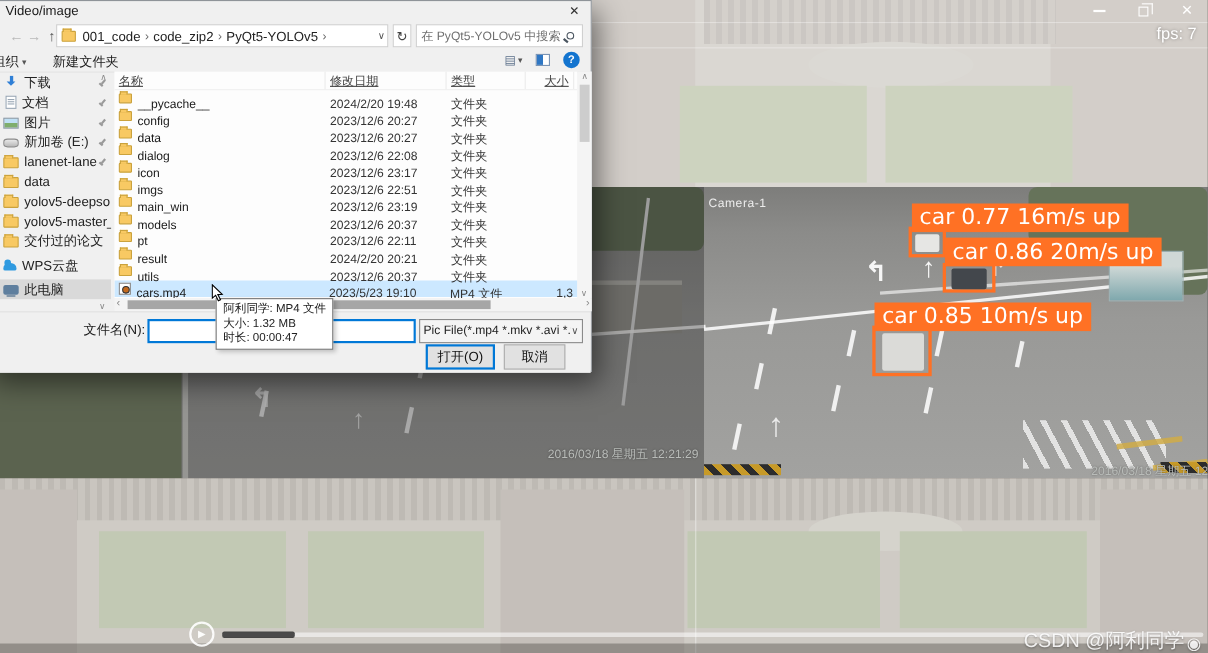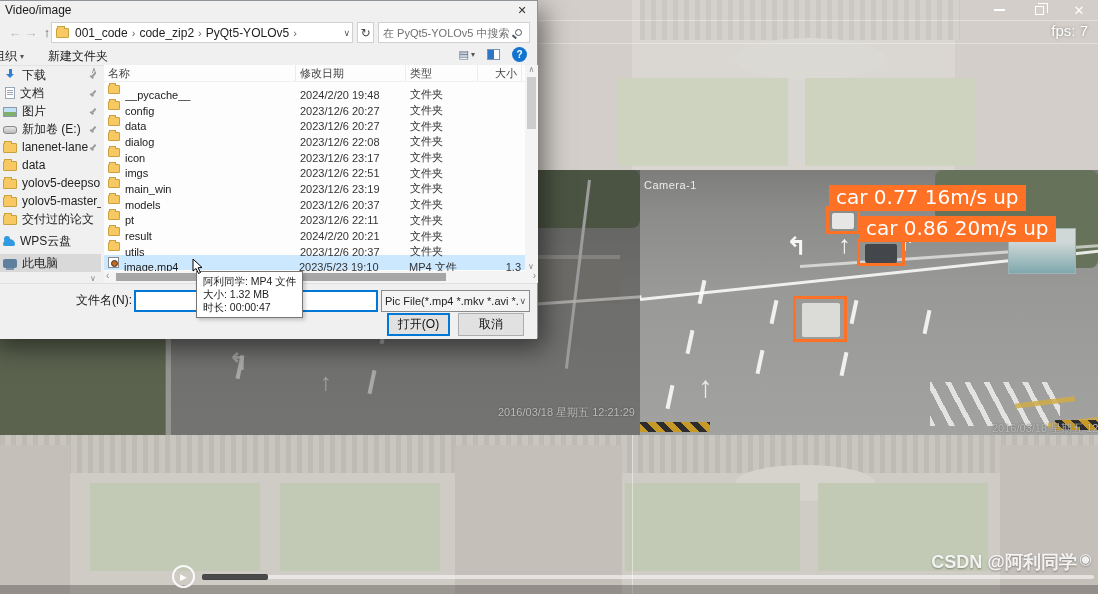--- a/index.html
+++ b/index.html
@@ -47,22 +47,22 @@
   .det-box{position:absolute;border:3px solid var(--det,#ff7124);}
   .det-car{position:absolute;border-radius:2px;}
 
   
   .win-controls{position:absolute;right:6px;top:2px;display:flex;gap:14px;align-items:center;color:#fff;}
   .wc{width:26px;height:16px;display:flex;align-items:center;justify-content:center;font-size:13px;color:#fff;}
   .wc .bar{width:11px;height:1.6px;background:#fff;}
   .wc .rest{width:9px;height:9px;border:1.4px solid #fff;position:relative;background:transparent;}
   .wc .rest:before{content:"";position:absolute;left:2px;top:-4px;width:9px;height:9px;border:1.4px solid #fff;border-bottom:none;border-left:none;}
   .fps{position:absolute;right:10px;top:22px;color:#fff;font-size:15px;text-shadow:0 0 3px rgba(0,0,0,.4);}
-  .watermark{position:absolute;right:6px;bottom:20px;color:rgba(255,255,255,.88);font-size:18px;
-      text-shadow:0 1px 2px rgba(0,0,0,.35);display:flex;align-items:flex-start;gap:2px;font-weight:bold;}
+  .watermark{position:absolute;right:6px;bottom:0;color:rgba(255,255,255,.88);font-size:18px;
+      text-shadow:0 1px 2px rgba(0,0,0,.35);display:flex;align-items:flex-end;gap:2px;}
   .watermark .mark{font-size:15px;}
   .player-play{position:absolute;left:172px;top:565px;width:23px;height:23px;border:2px solid rgba(255,255,255,.9);
       border-radius:50%;color:rgba(255,255,255,.95);font-size:9px;display:flex;align-items:center;justify-content:center;}
   .player-track{position:absolute;left:202px;top:575px;width:892px;height:4px;background:rgba(255,255,255,.55);border-radius:2px;}
   .player-fill{position:absolute;left:0;top:-1px;width:66px;height:6px;background:rgba(35,35,35,.8);border-radius:2px;}
   .bottom-shade{position:absolute;left:0;top:585px;width:1098px;height:9px;background:rgba(55,52,45,.35);}
 
   
   .dialog{position:absolute;left:-12px;top:0;width:550px;height:338px;background:#f0f0f0;
       border:1px solid #8f9499;box-shadow:6px 10px 24px rgba(0,0,0,.5);font-size:12px;color:#1a1a1a;}
@@ -115,21 +115,21 @@
   .ic-pc{background:#5f7f9e;border-radius:2px;height:9px;margin-top:1px;}
   .ic-pc:after{content:"";position:absolute;left:3px;top:9px;width:8px;height:2px;background:#8296a9;}
   .pin{margin-left:auto;margin-right:4px;width:7px;height:7px;position:relative;flex:0 0 auto;}
   .pin:before{content:"";position:absolute;left:3px;top:0;width:2px;height:5px;background:#9a9a9a;transform:rotate(40deg);}
   .pin:after{content:"";position:absolute;left:0;top:4px;width:4px;height:1.5px;background:#9a9a9a;transform:rotate(40deg);}
   .side-scroll{position:absolute;left:99px;top:65px;width:12px;height:217px;color:#8a8a8a;font-size:8px;text-align:center;}
   .side-scroll .dn{position:absolute;bottom:0;left:2px;}
 
   .filelist{position:absolute;left:115px;top:64px;width:421px;height:206px;background:#fdfdfd;overflow:hidden;}
   .fl-header{display:flex;height:17px;align-items:center;color:#444;font-size:11px;border-bottom:1px solid #f0f0f0;}
-  .fl-header .c{border-right:1px solid #ececec;height:100%;display:flex;align-items:center;padding-left:4px;}
+  .fl-header .c{border-right:1px solid #ececec;height:100%;display:flex;align-items:center;padding-left:4px;text-decoration:underline;}
   .c-name{width:192px;}
   .c-date{width:110px;}
   .c-type{width:72px;}
   .c-size{width:44px;justify-content:flex-end;padding-right:4px;}
   .f-row{display:flex;height:15.7px;align-items:center;font-size:11px;color:#1a1a1a;}
   .f-row.sel{background:#cce8ff;}
   .f-cell{overflow:hidden;white-space:nowrap;margin-top:10px;}
   .f-icon{width:12px;height:9px;margin:0 5px 0 4px;flex:0 0 auto;position:relative;background:#f8c963;border:1px solid #caa23d;border-radius:1px;}
   .f-icon:before{content:"";position:absolute;left:0;top:-3px;width:5px;height:2px;background:#f8c963;border:1px solid #caa23d;border-bottom:none;}
   .f-row.media .f-icon{background:#fff;border:1px solid #888;width:11px;height:11px;border-radius:0;}
@@ -150,21 +150,21 @@
   .dlg-bottom{position:absolute;left:0;right:0;top:282px;height:56px;background:#f0f0f0;border-top:1px solid #e0e0e0;}
   .fn-label{position:absolute;left:87px;top:8px;font-size:12px;}
   .fn-input{position:absolute;left:145px;top:6px;width:244px;height:22px;background:#fff;border:2px solid var(--accent,#0078d7);}
   .fn-input input{border:none;outline:none;width:100%;height:100%;font-size:12px;padding:0 3px;background:transparent;}
   .ft-combo{position:absolute;left:392px;top:6px;width:149px;height:22px;background:#f4f4f4;border:1px solid #8a8a8a;
       display:flex;align-items:center;font-size:11px;color:#222;padding:0 3px;white-space:nowrap;overflow:hidden;}
   .ft-combo .chev{margin-left:auto;color:#555;font-size:9px;flex:0 0 auto;}
   .btn{position:absolute;top:29px;height:23px;background:#e1e1e1;border:1px solid #adadad;font-size:12px;
       display:flex;align-items:center;justify-content:center;color:#111;}
   .btn-open{left:398px;width:63px;border:2px solid var(--accent,#0078d7);}
-  .btn-cancel{left:469px;width:66px;text-align:right;}
+  .btn-cancel{left:469px;width:56px;text-align:right;}
 
   .tooltip{position:absolute;left:196px;top:271px;background:#fff;border:1px solid #767676;z-index:60;
       font-size:10.5px;color:#222;padding:3px 6px;line-height:13px;white-space:nowrap;box-shadow:2px 2px 4px rgba(0,0,0,.2);}
   .cursor{position:absolute;left:192px;top:258px;z-index:70;}
 </style>
 </head>
 <body>
 
 <div class="stage">
 
@@ -244,20 +244,21 @@
     <div class="det-car" style="left:3px;top:4px;width:22px;height:16px;background:#e6e6e4;"></div>
   </div>
   <div class="det-label" style="left:829px;top:185px;">car 0.77 16m/s up</div>
   <div class="det-box" style="left:857px;top:239px;width:48px;height:27px;">
     <div class="det-car" style="left:5px;top:2px;width:32px;height:19px;background:#43474c;"></div>
   </div>
   <div class="det-label" style="left:859px;top:216px;">car 0.86 20m/s up</div>
   <div class="det-box" style="left:793px;top:296px;width:54px;height:46px;">
     <div class="det-car" style="left:6px;top:4px;width:38px;height:34px;background:#dbdbd8;"></div>
   </div>
+  <div class="det-label" style="left:795px;top:275px;">car 0.85 10m/s up</div>
 
   <div class="win-controls">
     <div class="wc">
         <span class="bar"></span>
       </div>
     <div class="wc">
         <span class="rest"></span>
       </div>
     <div class="wc">
         <span>✕</span>
@@ -465,21 +466,21 @@
   </div>
           <div class="f-row">
     <span class="f-icon"></span>
     <span class="f-cell f-name">utils</span>
     <span class="f-cell f-date">2023/12/6 20:37</span>
     <span class="f-cell f-type">文件夹</span>
     <span class="f-cell f-size"></span>
   </div>
           <div class="f-row sel media">
     <span class="f-icon"></span>
-    <span class="f-cell f-name">image.mp4</span>
+    <span class="f-cell f-name">cars.mp4</span>
     <span class="f-cell f-date">2023/5/23 19:10</span>
     <span class="f-cell f-type">MP4 文件</span>
     <span class="f-cell f-size">1,3</span>
   </div>
         </div>
     </div>
     <div class="v-scroll">
       <span>∧</span>
       <div class="thumb"></div>
       <span class="dn">∨</span>

